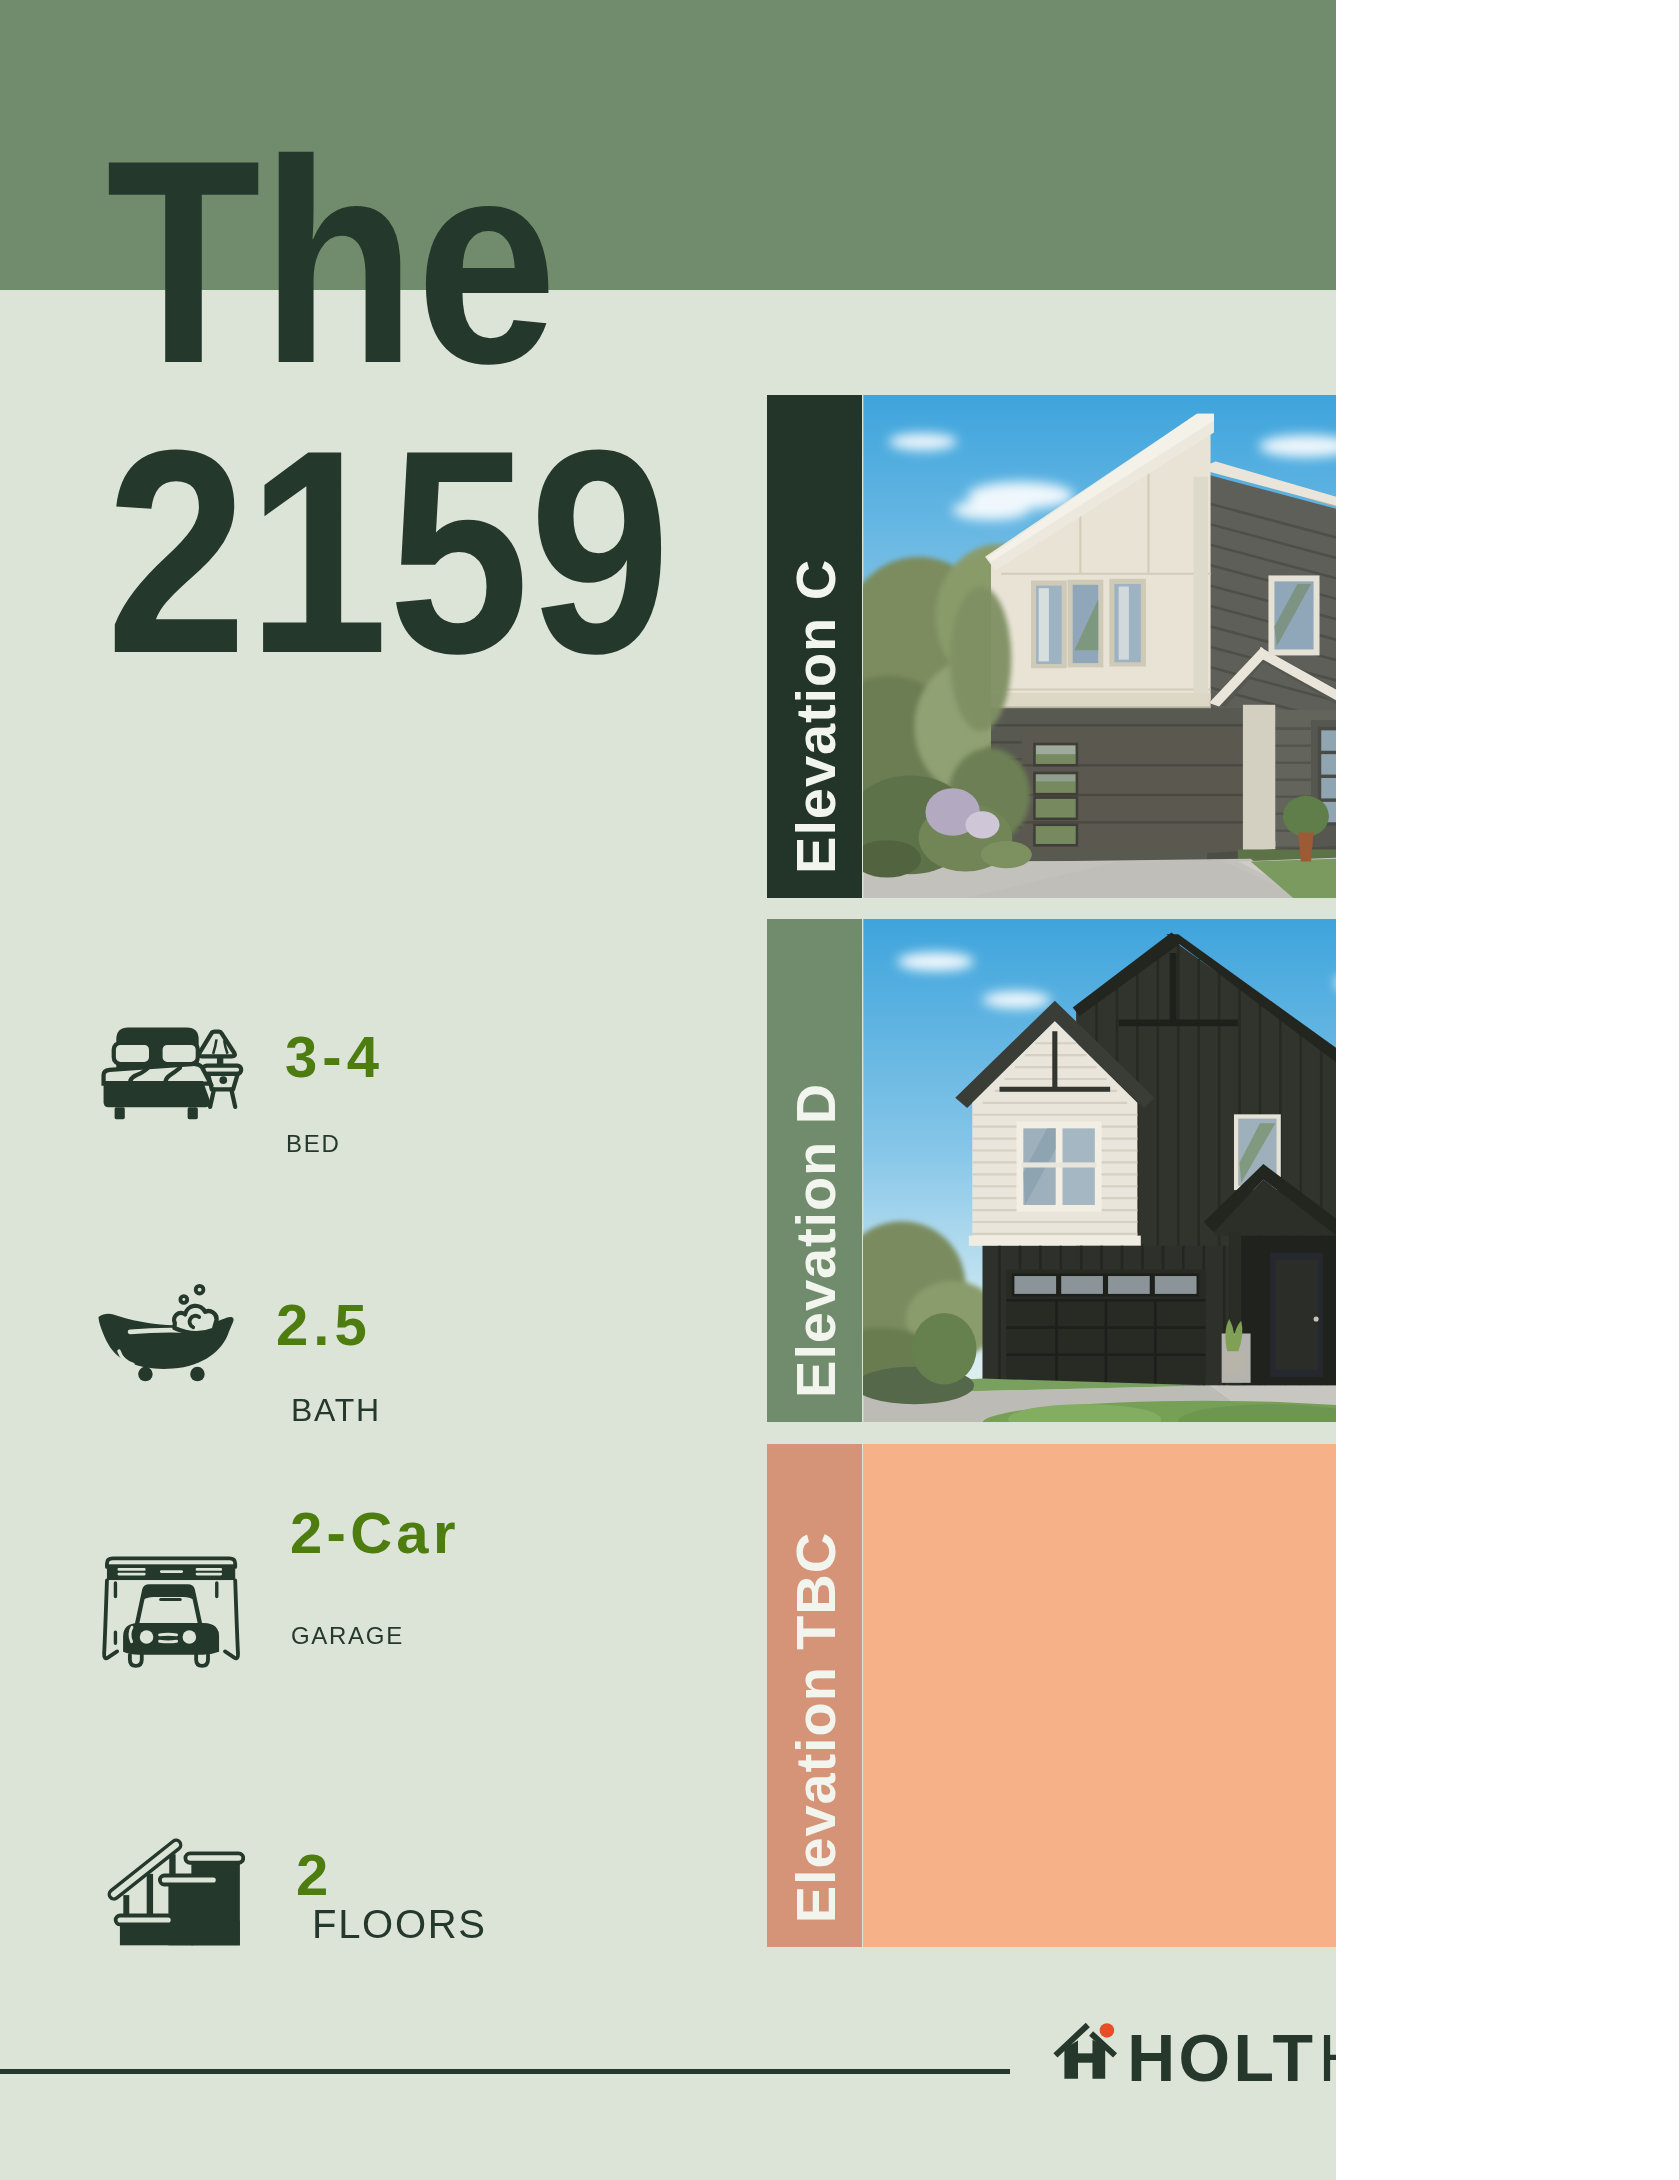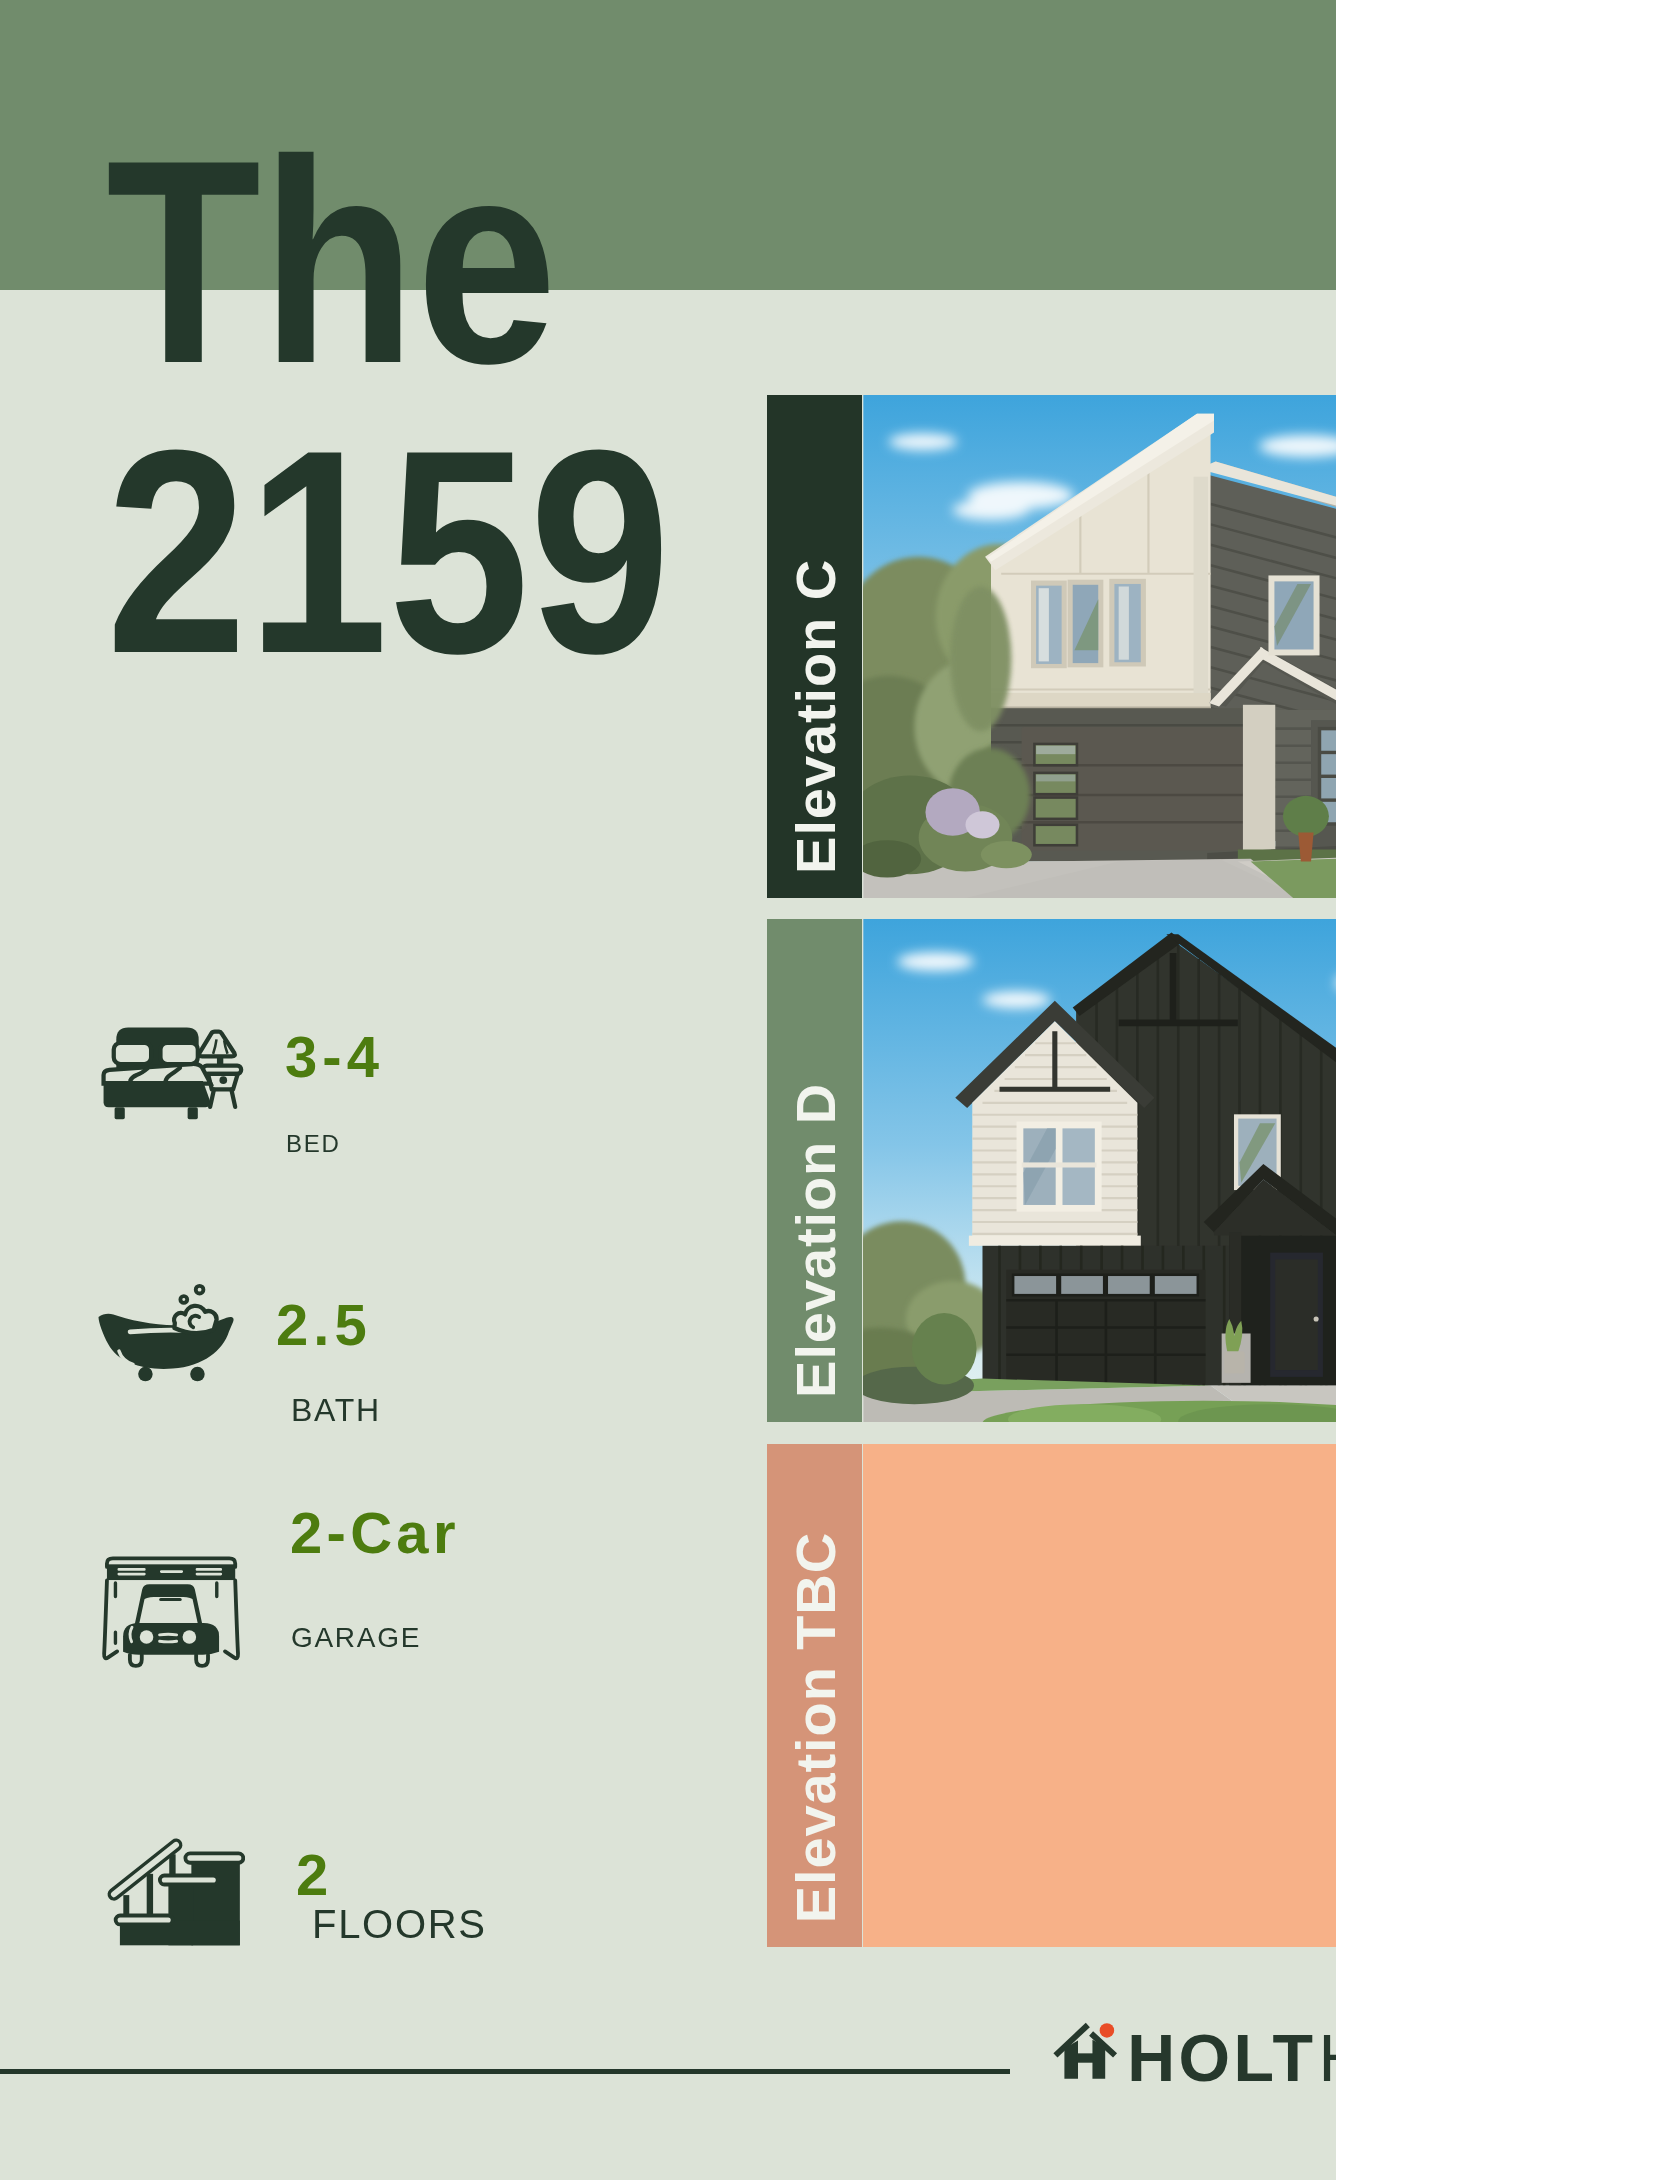--- a/index.html
+++ b/index.html
@@ -93,21 +93,21 @@
       <path d="M36.5,92 Q32,100 36,109"></path>
     </g>
     <g fill="none" stroke="#24382b" stroke-width="4.5" stroke-linecap="round">
       <path d="M34,124.5 L34,130 Q34,137.5 41,137.5 Q48,137.5 48,130 L48,124.5"></path>
       <path d="M112,124.5 L112,130 Q112,137.5 119,137.5 Q126,137.5 126,130 L126,124.5"></path>
     </g>
   </svg>
 
   <div class="abs num" style="left:290px;top:1504px;font-size:58px;letter-spacing:4.3px;">2-Car</div>
 
-  <div class="abs sub" style="left:291px;top:1624px;font-size:28px;">GARAGE</div>
+  <div class="abs sub" style="left:291px;top:1624px;font-size:24px;">GARAGE</div>
 
   <svg class="abs" style="left:102px;top:1833px" width="143" height="114" viewBox="0 0 168 134">
     <g fill="#24382b">
       <rect x="25" y="73" width="7" height="29"></rect>
       <rect x="52.5" y="48" width="7.5" height="52"></rect>
       <rect x="79" y="25" width="7.5" height="34"></rect>
     </g>
     <g fill="#24382b">
       <rect x="105" y="30" width="57" height="102"></rect>
       <rect x="78" y="59" width="29" height="73"></rect>

